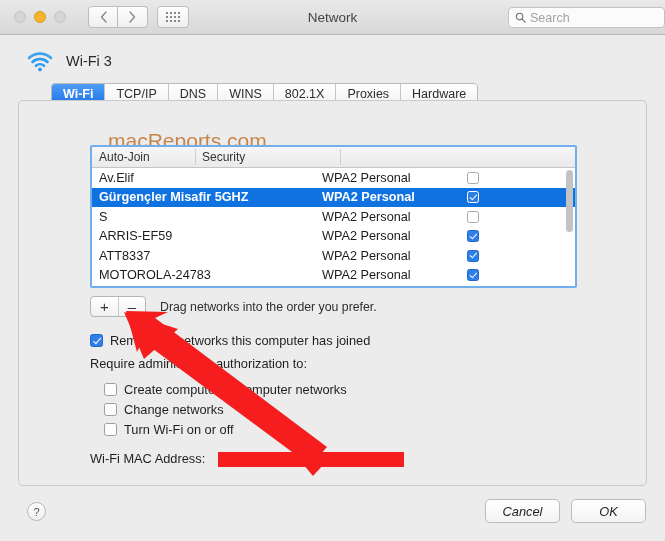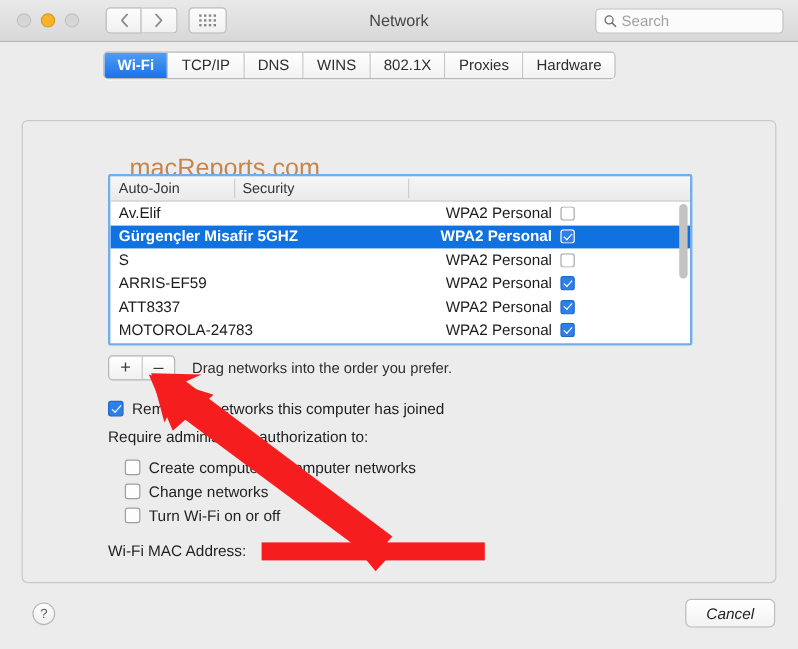--- a/index.html
+++ b/index.html
@@ -66,21 +66,21 @@
 
   .win-title {
     position: absolute; left: 0; right: 0; top: 0;
     height: 35px; line-height: 35px;
     text-align: center;
     font-size: 13.5px; color: #454545;
     pointer-events: none;
   }
 
   .searchbox {
-    position: absolute; right: 12px; top: 7px;
+    position: absolute; right: 0; top: 7px;
     width: 157px; height: 21px;
     background: #fbfbfb;
     border: 1px solid #c3c3c3;
     border-radius: 4px;
     display: flex; align-items: center;
     padding: 0 6px;
   }
   .searchbox svg { flex: 0 0 auto; margin-right: 4px; }
   .searchbox input {
     border: none; outline: none; background: transparent;
@@ -94,21 +94,21 @@
     display: flex; align-items: center;
     padding: 12px 0 0 26px;
     height: 40px;
   }
   .wifi-icon { width: 28px; height: 22px; margin-right: 12px; }
   .dev-name { font-size: 14.5px; color: #2b2b2b; }
 
   
   .tabstrip {
     display: flex;
-    margin: 8px 0 0 86px;
+    margin: 8px 0 0 51px;
     height: 23px;
     border: 1px solid #b9b9b9;
     border-radius: 4px;
     overflow: hidden;
     width: fit-content;
     box-shadow: 0 1px 0 rgba(255,255,255,0.7);
   }
   .tab {
     padding: 0 11px;
     height: 21px; line-height: 21px;
@@ -183,21 +183,21 @@
     font-size: 12.7px;
     color: #1c1c1c;
   }
   .trow.selected {
     background: #0f72e0;
     color: #ffffff;
     font-weight: bold;
   }
   .td { padding-left: 7px; overflow: hidden; white-space: nowrap; }
   .td.c1 { width: 223px; }
-  .td.c2 { width: 145px; text-align: right; }
+  .td.c2 { width: 145px; }
   .td.c3 { width: 103px; display: flex; align-items: center; }
 
   .cbx {
     width: 12px; height: 12px;
     border: 1px solid #a9a9a9;
     border-radius: 2.5px;
     background: #fff;
     display: inline-flex;
     align-items: center; justify-content: center;
     flex: 0 0 auto;
@@ -393,20 +393,29 @@
 
     <div class="searchbox">
       <svg width="11" height="11" viewBox="0 0 12 12">
         <circle cx="5" cy="5" r="3.6" stroke="#6f6f6f" stroke-width="1.2" fill="none"></circle>
         <line x1="7.7" y1="7.7" x2="11" y2="11" stroke="#6f6f6f" stroke-width="1.3" stroke-linecap="round"></line>
       </svg>
       <input type="text" placeholder="Search" style="">
     </div>
   </div>
 
+  <div class="sheet-head">
+    <svg class="wifi-icon" viewBox="0 0 28 22">
+      <path d="M3 8 A16 16 0 0 1 25 8" stroke="#3fa2ef" stroke-width="2.6" fill="none" stroke-linecap="round"></path>
+      <path d="M6.5 12 A11 11 0 0 1 21.5 12" stroke="#2d9bf0" stroke-width="2.6" fill="none" stroke-linecap="round"></path>
+      <path d="M10 15.8 A6 6 0 0 1 18 15.8" stroke="#2d9bf0" stroke-width="2.6" fill="none" stroke-linecap="round"></path>
+      <circle cx="14" cy="19.4" r="1.9" fill="#2d9bf0"></circle>
+    </svg>
+    <span class="dev-name">Wi-Fi 3</span>
+  </div>
 
   <div class="tabstrip">
     <div class="tab active">Wi-Fi</div>
     <div class="tab">TCP/IP</div>
     <div class="tab">DNS</div>
     <div class="tab">WINS</div>
     <div class="tab">802.1X</div>
     <div class="tab">Proxies</div>
     <div class="tab">Hardware</div>
   </div>
@@ -517,20 +526,21 @@
       <span></span>
     </div>
 
 
   </div>
 
   <div class="footer">
     <div class="helpbtn">?</div>
     <div class="btnrow">
       <div class="pbtn">Cancel</div>
+      <div class="pbtn">OK</div>
     </div>
   </div>
 
   <svg class="annot" viewBox="0 0 665 541">
 
     <polygon points="313,462 327,447 155,318 168,312 126,311 137,352 145,336" fill="#f51d1d"></polygon>
 
     <polygon points="124,312 178,329 144,359" fill="#f51d1d"></polygon>
 
     <line x1="318" y1="458" x2="152" y2="335" stroke="#f51d1d" stroke-width="21" stroke-linecap="butt"></line>

